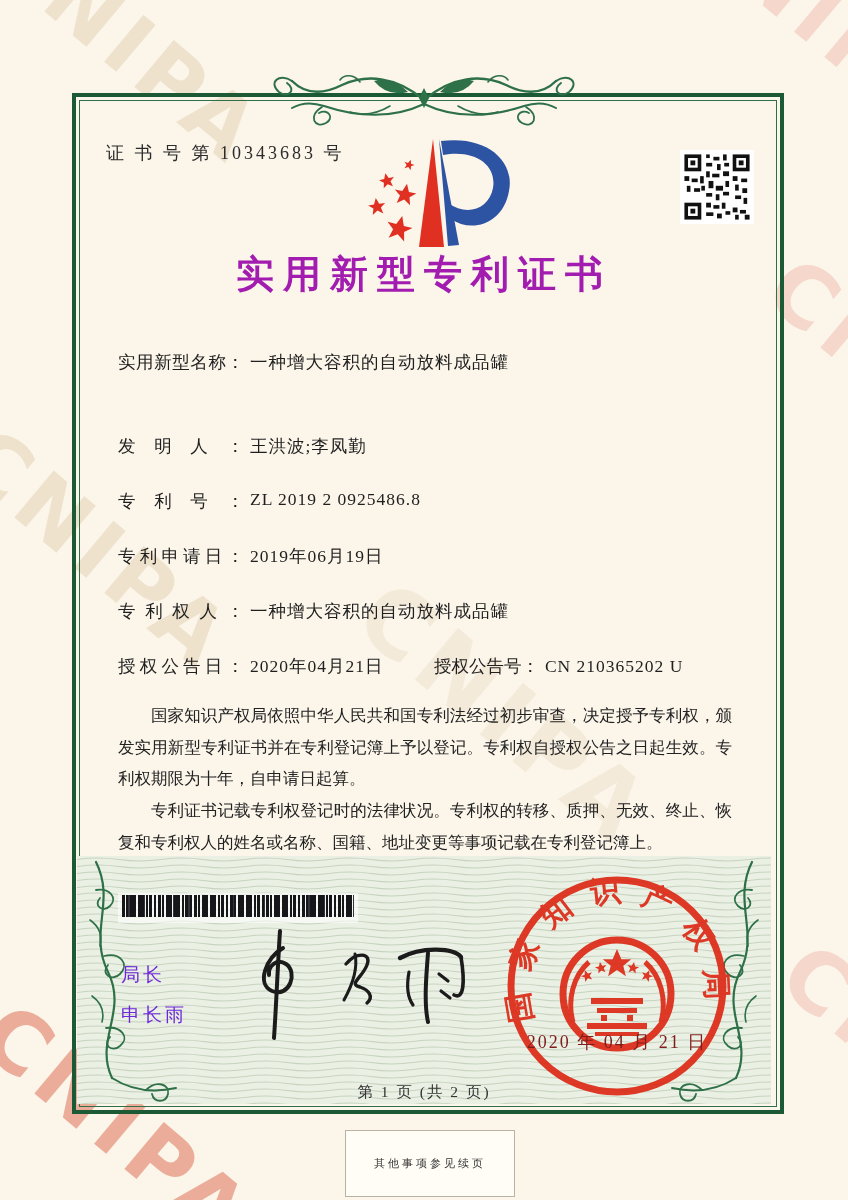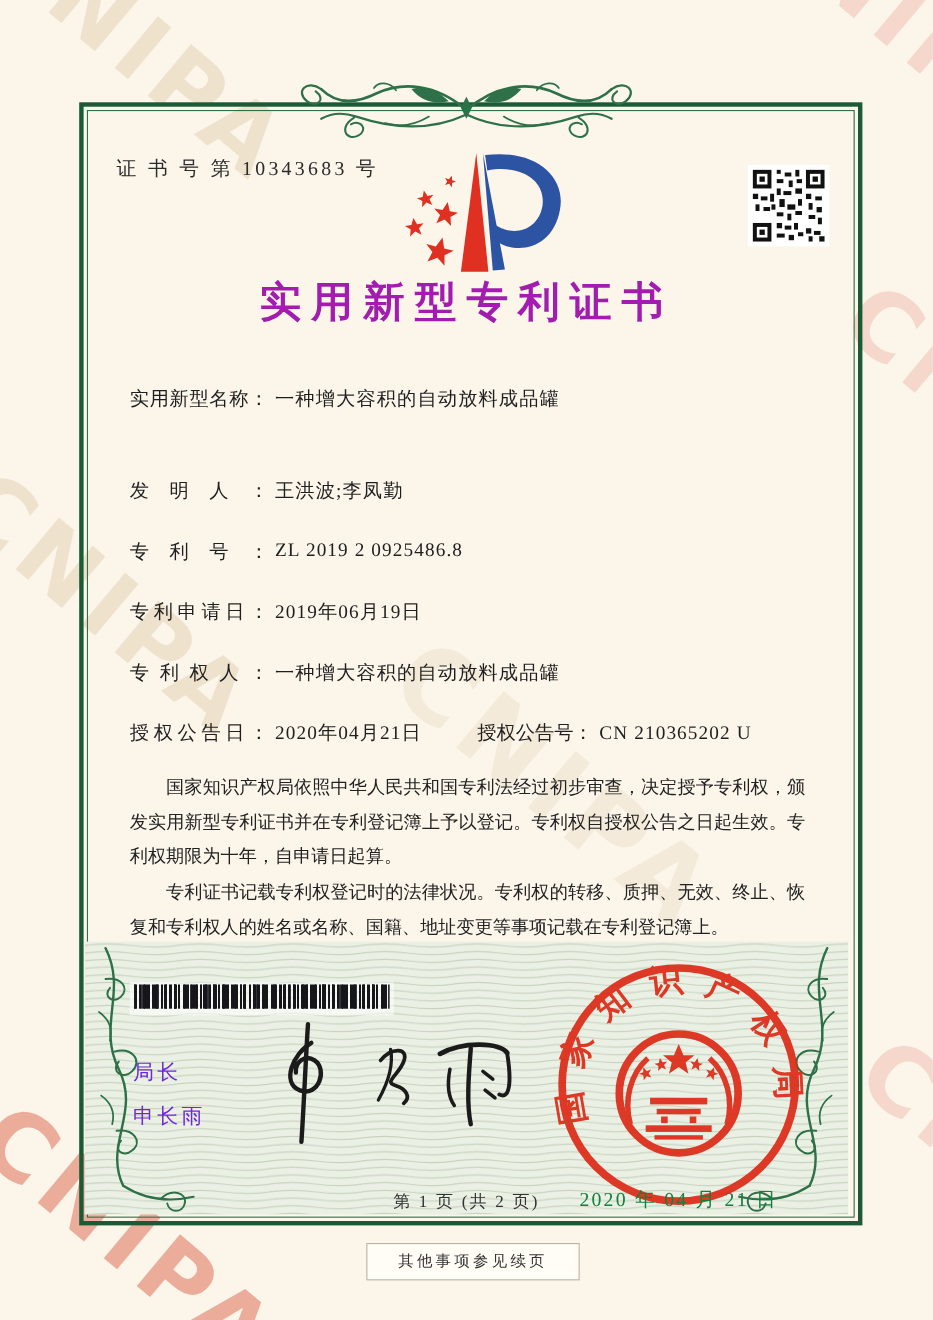--- a/index.html
+++ b/index.html
@@ -54,28 +54,28 @@
        repeating-linear-gradient(90deg,transparent 0 6px,#33333a 6px 8px,transparent 8px 15px);}
 
   .signer{position:absolute;left:121px;top:962px;font-size:19px;color:#6d28d9;
           font-family:Liberation Serif, serif;}
   .signer div{margin-bottom:14px;letter-spacing:3px;}
 
   .signature{position:absolute;left:228px;top:928px;width:240px;height:120px;}
 
   .seal{position:absolute;left:503px;top:872px;width:228px;height:228px;}
   .seal-date{position:absolute;left:503px;top:1030px;width:228px;text-align:center;
-             font-size:18px;color:#15803d;letter-spacing:2px;margin-top:48px;}
+             font-size:18px;color:#7f1d1d;letter-spacing:2px;}
 
   .page-footer{position:absolute;left:0;top:1082px;width:848px;text-align:center;
                font-size:15.5px;color:#333;letter-spacing:2px;}
 
   .note-wrap{position:absolute;left:0;top:1130px;width:848px;text-align:center;}
   .note{display:inline-block;border:1px solid #b9b2a2;background:#fffdf6;
-        padding:7px 28px;font-size:14px;letter-spacing:3px;color:#333;margin-left:12px;}
+        padding:25px 28px;font-size:11px;letter-spacing:3px;color:#333;margin-left:12px;}
 
   .flourish-top{position:absolute;left:244px;top:66px;width:360px;height:62px;}
   .corner-fl{position:absolute;width:110px;height:245px;}
   .corner-left{left:80px;top:860px;}
   .corner-right{left:658px;top:860px;transform:scaleX(-1);}
 </style>
 </head>
 <body>
 
 <div class="wm wm-beige" style="left:-34px;top:-6px;font-size:84px;">CNIPA</div>

